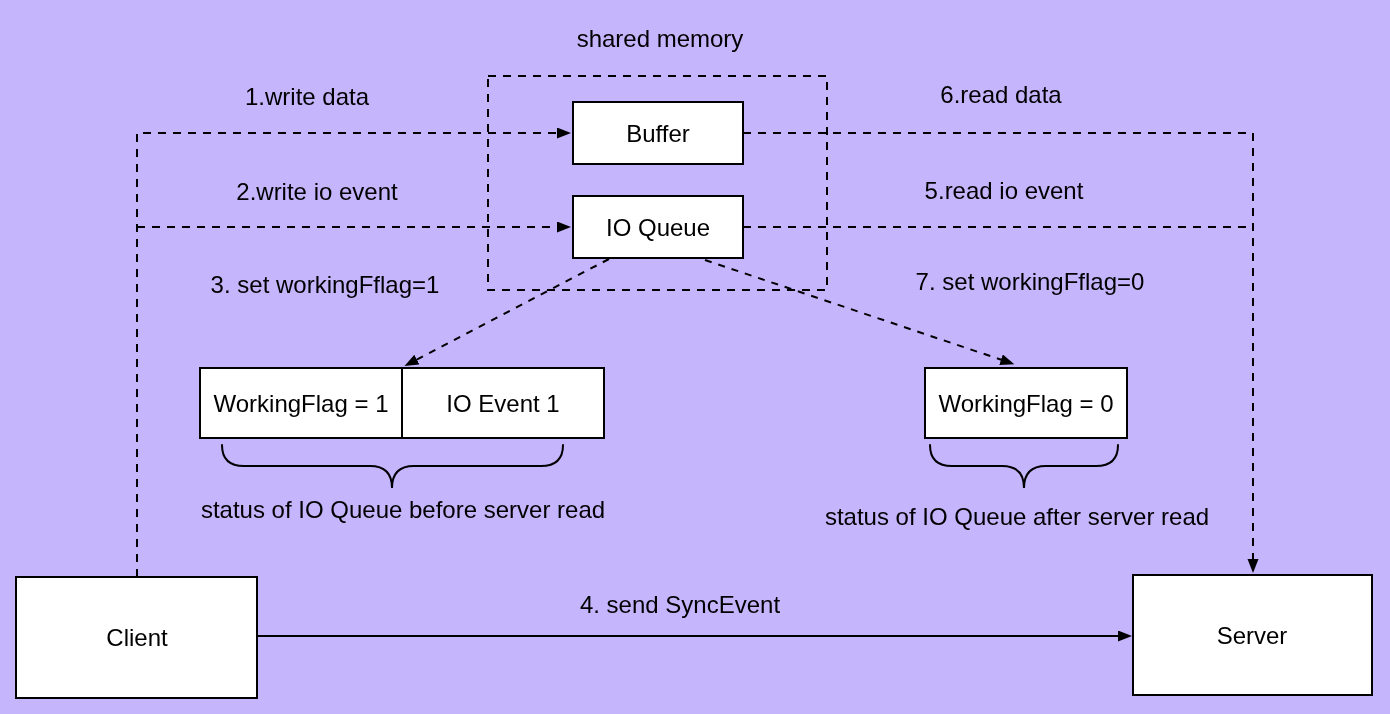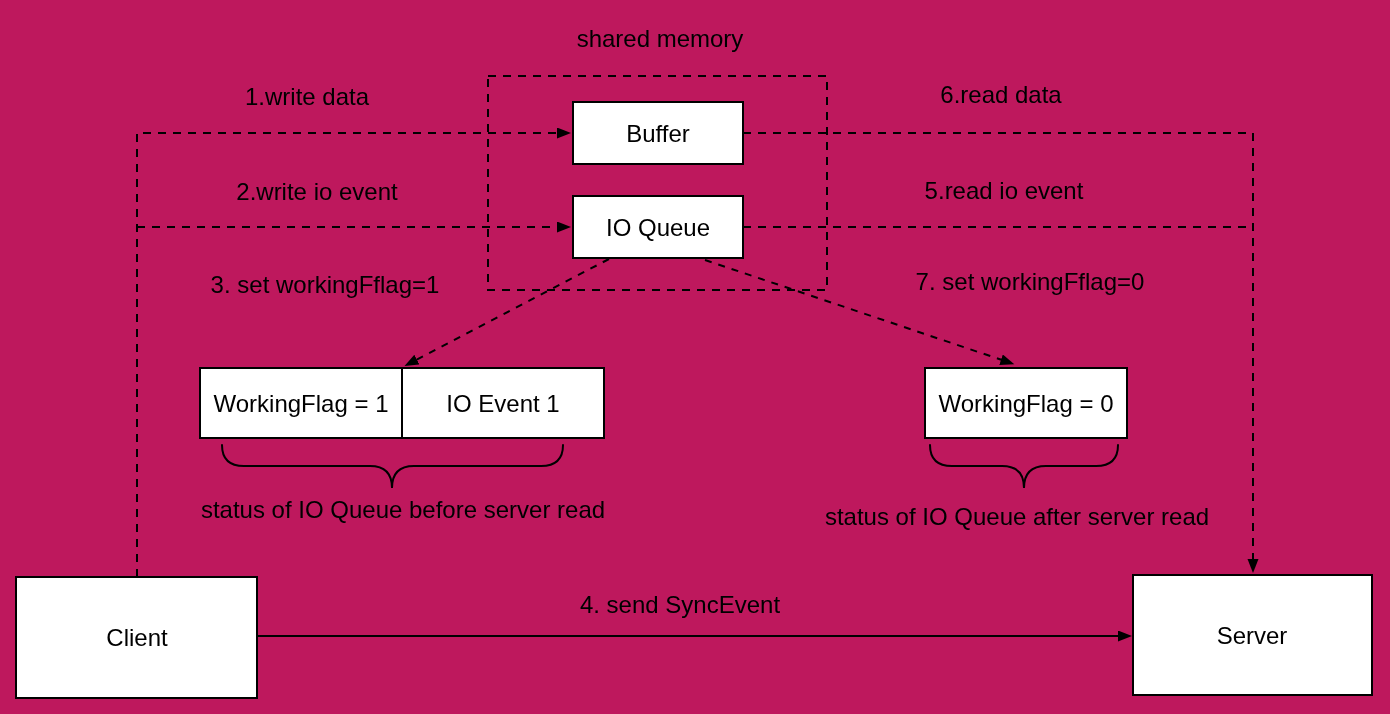--- a/index.html
+++ b/index.html
@@ -1,19 +1,19 @@
 <!DOCTYPE html>
 <html><head>
 <meta charset="utf-8">
 <style>
   html,body{margin:0;padding:0;background:#ffffff;}
   .canvas{
     position:relative;
     width:1390px;height:714px;
-    background:#be185d;
+    background:#c4b5fd;
     overflow:hidden;
     font-family:"Liberation Sans", sans-serif;
   }
   svg text{
     font-family:"Liberation Sans", sans-serif;
     font-size:24px;
     fill:#000000;
   }
   svg .shape{ fill:#ffffff; stroke:#000000; stroke-width:2; }
   svg .edge-solid{ fill:none; stroke:#000000; stroke-width:2; }

